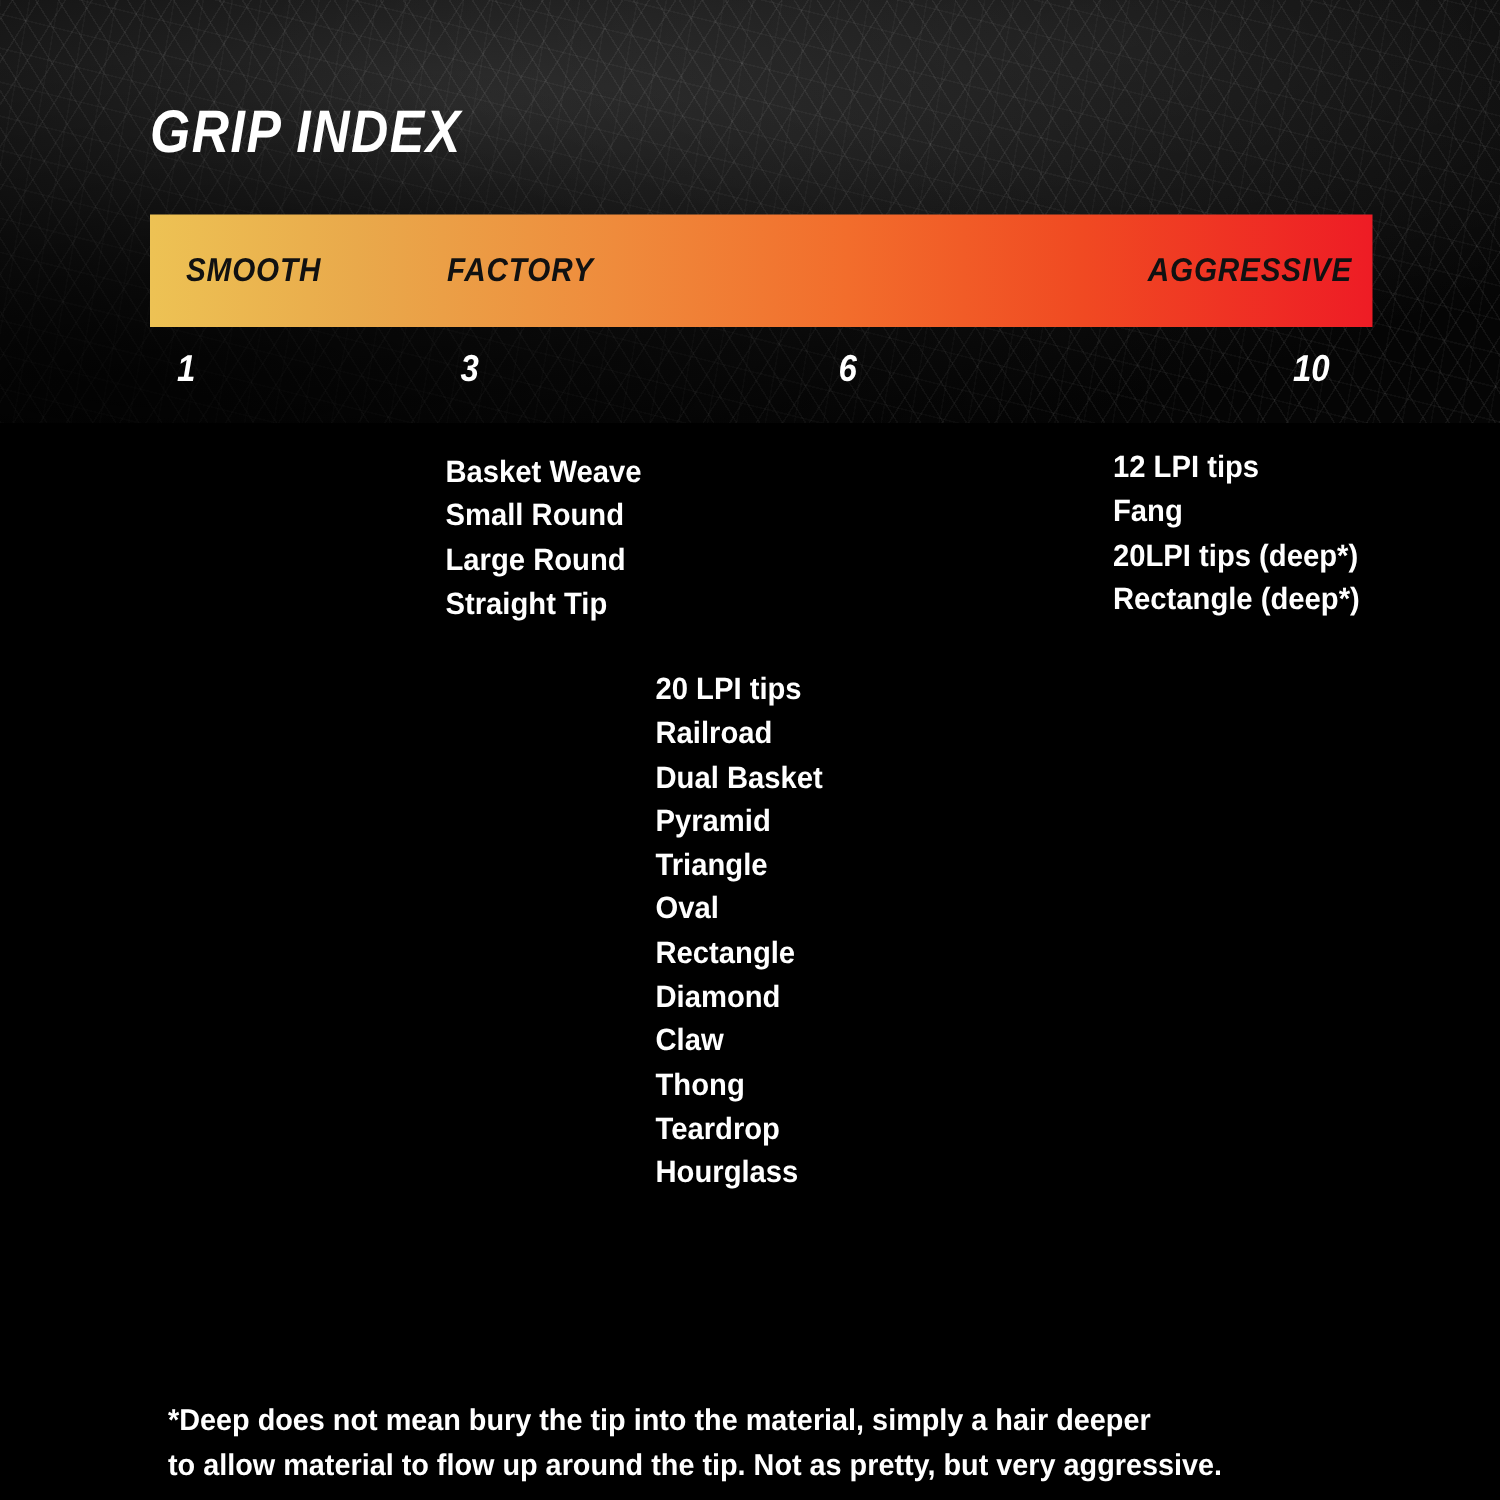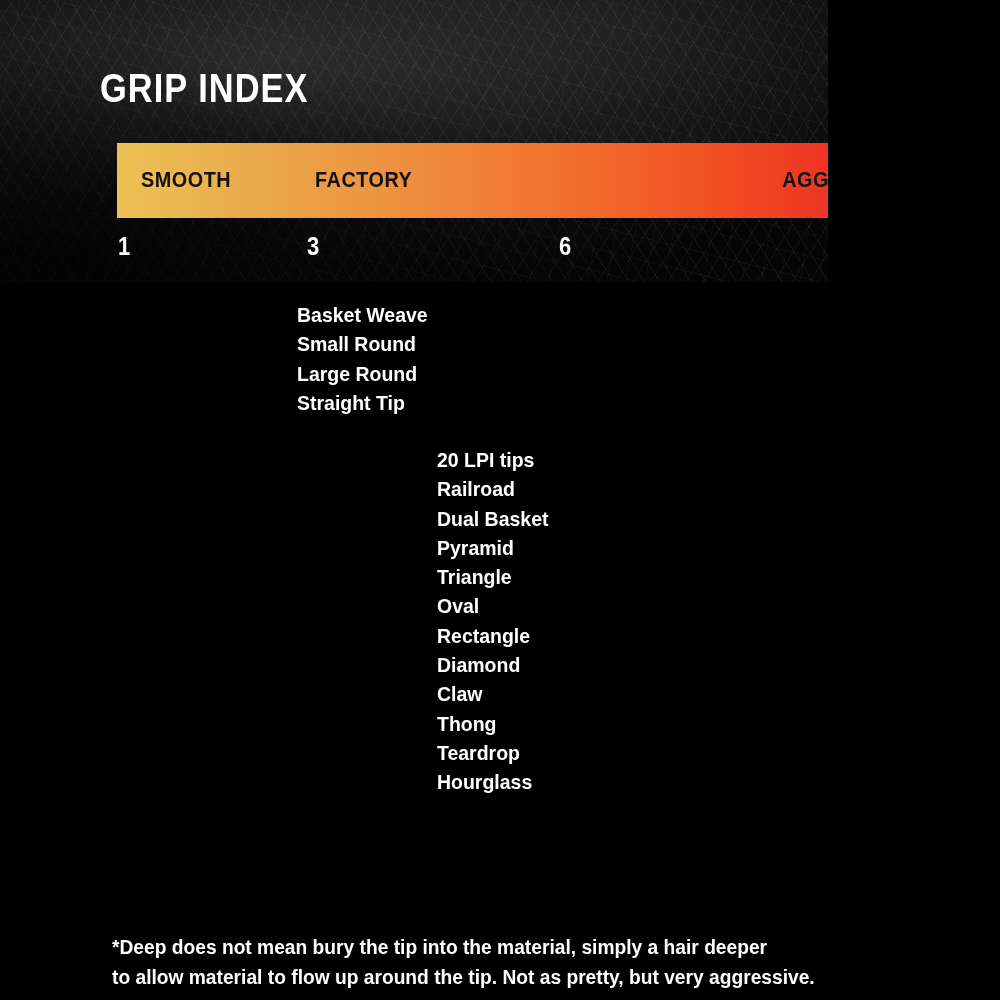--- a/index.html
+++ b/index.html
@@ -14,30 +14,31 @@
     font-family: "Liberation Sans", sans-serif;
     color: #ffffff;
     position: relative;
   }
 
   
   .header-band {
     position: absolute;
     left: 0;
     top: 0;
-    width: 828px;
+    width: 1000px;
     height: 282px;
     background-color: #0a0a0a;
     background-image:
       repeating-linear-gradient(58deg, rgba(255,255,255,0.055) 0px, rgba(255,255,255,0.055) 1px, rgba(0,0,0,0) 1px, rgba(0,0,0,0) 13px),
       repeating-linear-gradient(-58deg, rgba(255,255,255,0.05) 0px, rgba(255,255,255,0.05) 1px, rgba(0,0,0,0) 1px, rgba(0,0,0,0) 15px),
       repeating-linear-gradient(14deg, rgba(255,255,255,0.035) 0px, rgba(255,255,255,0.035) 1px, rgba(0,0,0,0) 1px, rgba(0,0,0,0) 22px),
       repeating-linear-gradient(100deg, rgba(255,255,255,0.03) 0px, rgba(255,255,255,0.03) 1px, rgba(0,0,0,0) 1px, rgba(0,0,0,0) 19px),
       radial-gradient(ellipse at 30% 25%, #2a2a2a 0%, #121212 45%, #050505 80%);
     overflow: hidden;
+    font-style: italic;
   }
   .header-band::after {
     content: "";
     position: absolute;
     inset: 0;
     background:
       radial-gradient(ellipse at 75% 10%, rgba(255,255,255,0.07) 0%, rgba(0,0,0,0) 55%),
       radial-gradient(ellipse at 10% 90%, rgba(0,0,0,0.75) 0%, rgba(0,0,0,0) 60%);
     pointer-events: none;
   }
@@ -57,21 +58,20 @@
   }
 
   
   .scale-wrap {
     position: absolute;
     left: 100px;
     top: 143px;
     width: 815px;
     height: 75px;
     z-index: 3;
-    margin-left: 17px;
   }
   .scale-bar {
     position: absolute;
     inset: 0;
     background: linear-gradient(to right, #edc254 0%, #e9a94b 17%, #ef8b3c 38%, #f26d2c 57%, #f04a22 76%, #ee1c25 100%);
   }
   .scale-label {
     position: absolute;
     top: 24px;
     font-size: 22px;
@@ -160,20 +160,26 @@
     </div>
 </div>
 
 <div class="body-area">
     <div class="list-group" style="left: 297px; top: 18px;">
       <div class="list-item">Basket Weave</div>
       <div class="list-item">Small Round</div>
       <div class="list-item">Large Round</div>
       <div class="list-item">Straight Tip</div>
     </div>
+    <div class="list-group" style="left: 742px; top: 15px;">
+      <div class="list-item">12 LPI  tips</div>
+      <div class="list-item">Fang</div>
+      <div class="list-item">20LPI  tips (deep*)</div>
+      <div class="list-item">Rectangle (deep*)</div>
+    </div>
     <div class="list-group" style="left: 417px; top: 163px; margin-left: 20px;">
       <div class="list-item">20 LPI  tips</div>
       <div class="list-item">Railroad</div>
       <div class="list-item">Dual Basket</div>
       <div class="list-item">Pyramid</div>
       <div class="list-item">Triangle</div>
       <div class="list-item">Oval</div>
       <div class="list-item">Rectangle</div>
       <div class="list-item">Diamond</div>
       <div class="list-item">Claw</div>

